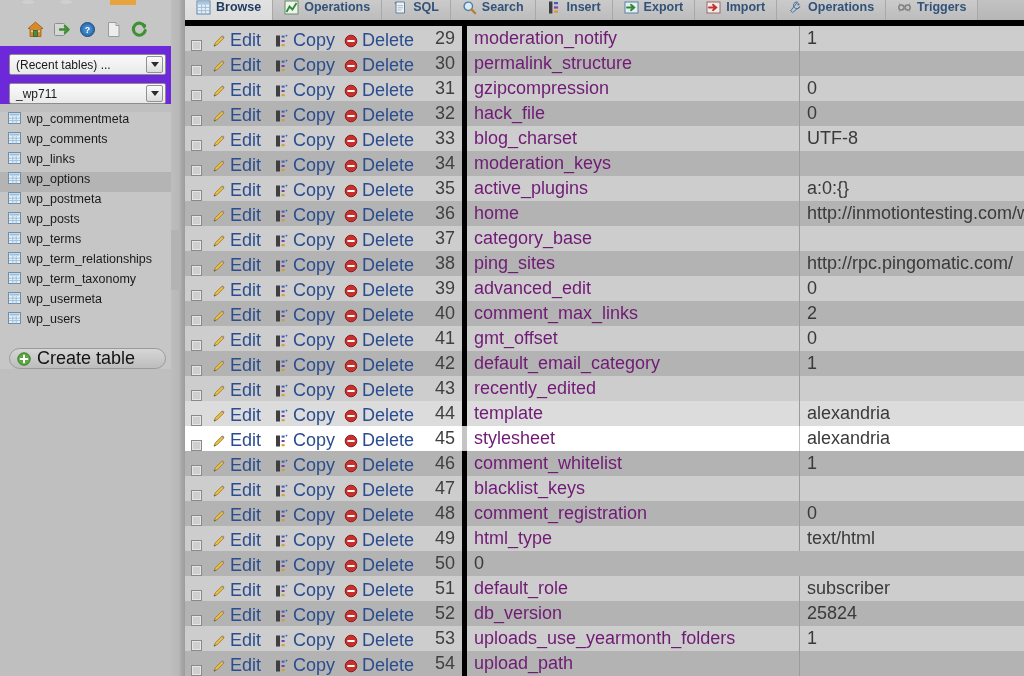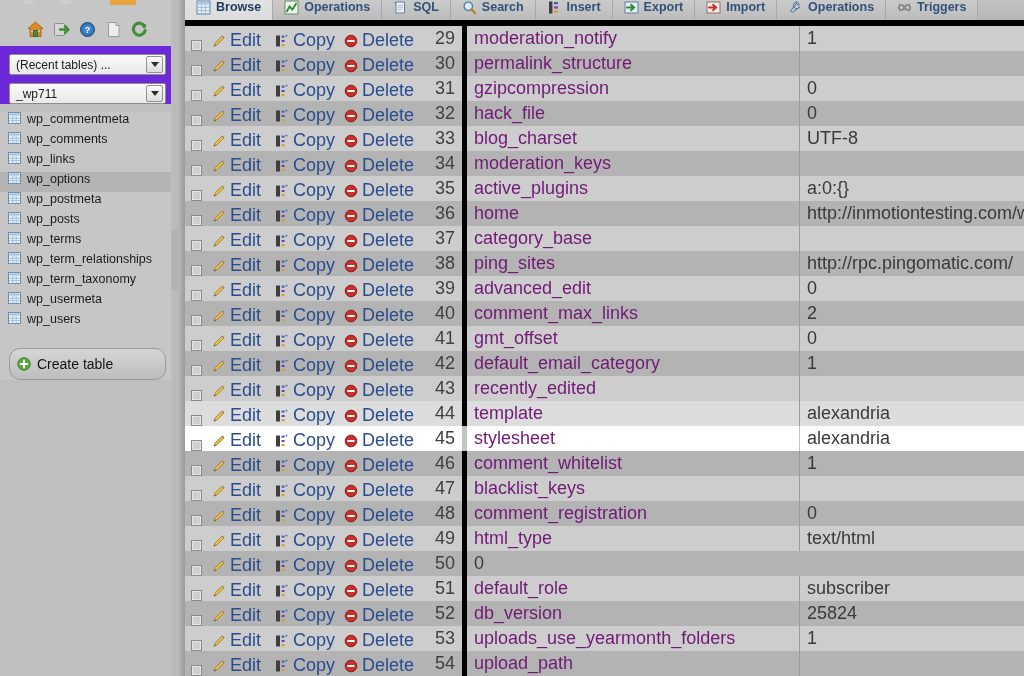--- a/index.html
+++ b/index.html
@@ -74,26 +74,26 @@
     padding-left: 8px; gap: 6px;
     color: #1b1b1b; font-size: 12.5px;
     cursor: pointer;
     white-space: nowrap;
   }
   .tbl-item.selected { background: #b4b4b4; }
   .tbl-ico { width: 13px; height: 12px; flex: 0 0 13px; }
 
   #create-table-wrap { padding: 10px 9px 0 9px; background: #c6c6c6; }
   #create-table {
-    width: 157px; height: 32px;
+    width: 157px; height: 21px;
     border: 1px solid #9a9a9a; border-radius: 11px;
     background: linear-gradient(#d6d6d6,#bdbdbd);
     display: flex; align-items: center; gap: 6px;
     padding-left: 7px;
-    font-size: 14px; color: #141414;
+    font-size: 18px; color: #141414;
     cursor: pointer;
   }
   #sidebar-filler { position:absolute; left:0; top:0; width:171px; height:676px; background:#c1c1c1; z-index:-1; }
 
   #splitter {
     width: 14px; flex: 0 0 14px; height: 676px;
     background: linear-gradient(to right,#bdbdbd 0%, #b8b8b8 55%, #a5a5a5 80%, #9c9c9c 100%);
     position: relative; cursor: col-resize;
   }
   #splitter .grip { position:absolute; left:0; top:230px; width:10px; height:60px; background:#b3b3b3; }

